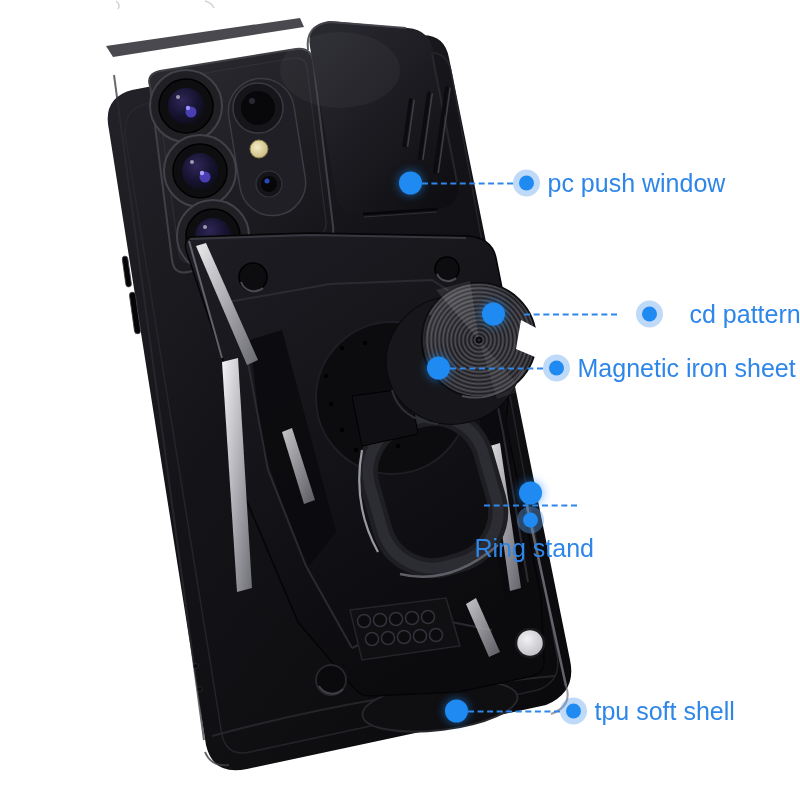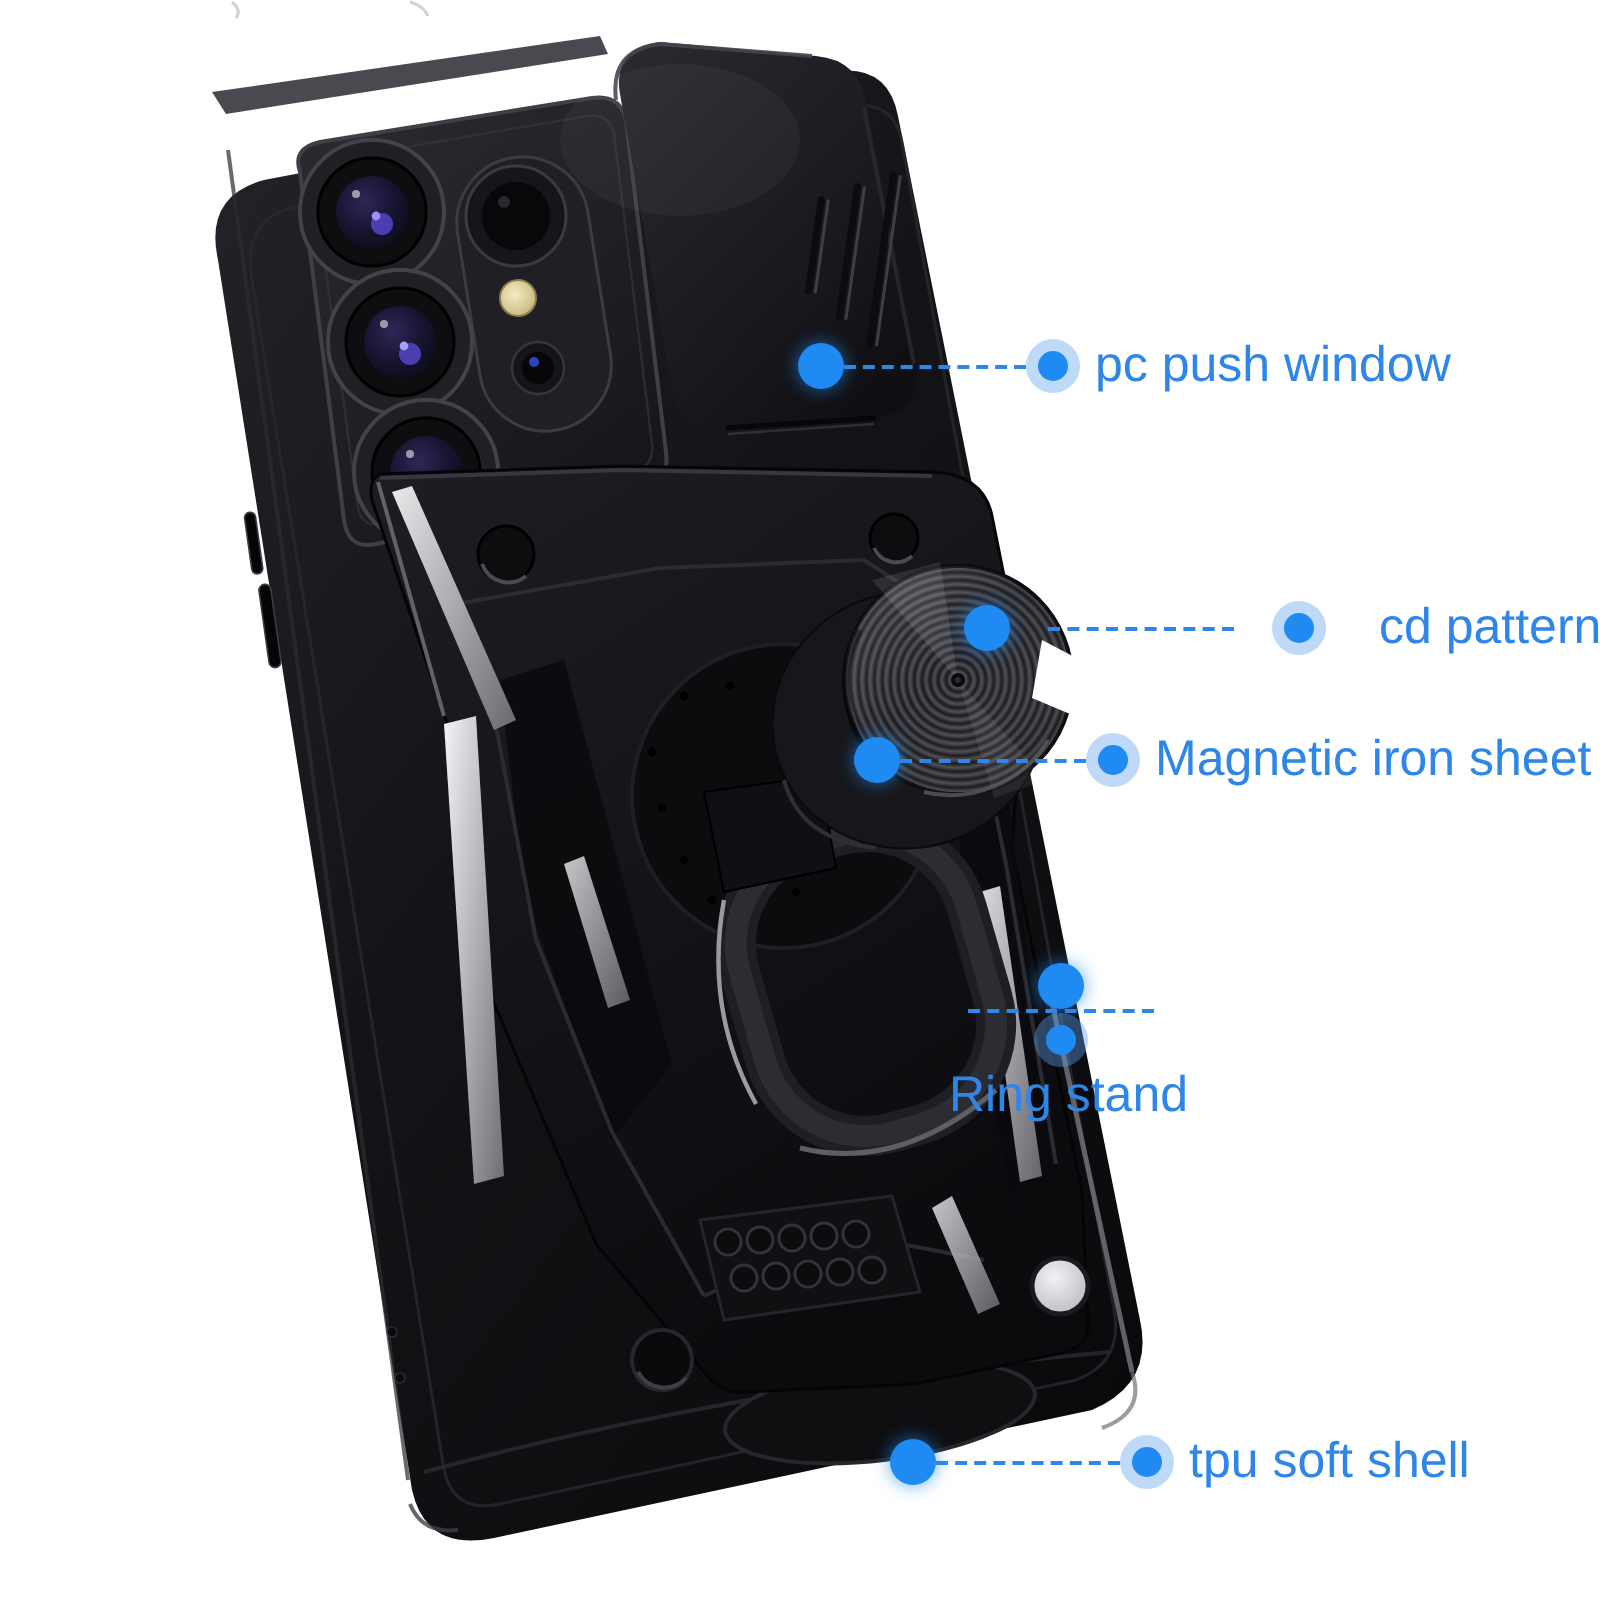--- a/index.html
+++ b/index.html
@@ -257,37 +257,37 @@
     <span class="clabel">pc push window</span>
   </div>
   <div class="callout" style="left: 481.5px; top: 314px; gap: 19px;">
     <span class="tdot"></span>
     <span class="dash" style="width: 93px;"></span>
     <span class="mdot">
         <i></i>
       </span>
     <span class="clabel">cd pattern</span>
   </div>
-  <div class="callout" style="left: 426.5px; top: 380px;">
+  <div class="callout" style="left: 426.5px; top: 368px;">
     <span class="tdot"></span>
     <span class="dash" style="width: 93px;"></span>
     <span class="mdot">
         <i></i>
       </span>
     <span class="clabel">Magnetic iron sheet</span>
   </div>
   <div class="callout" style="left: 466.5px; top: 522px; flex-direction: column;">
     <span class="tdot"></span>
     <span class="dash" style="width: 93px;"></span>
     <span class="mdot">
         <i></i>
       </span>
     <span class="clabel">Ring stand</span>
   </div>
-  <div class="callout" style="left: 444.5px; top: 711px; margin-top: 20px;">
+  <div class="callout" style="left: 444.5px; top: 711px;">
     <span class="tdot"></span>
     <span class="dash" style="width: 92px;"></span>
     <span class="mdot">
         <i></i>
       </span>
     <span class="clabel">tpu soft shell</span>
   </div>
 </div>
 
 </body></html>

